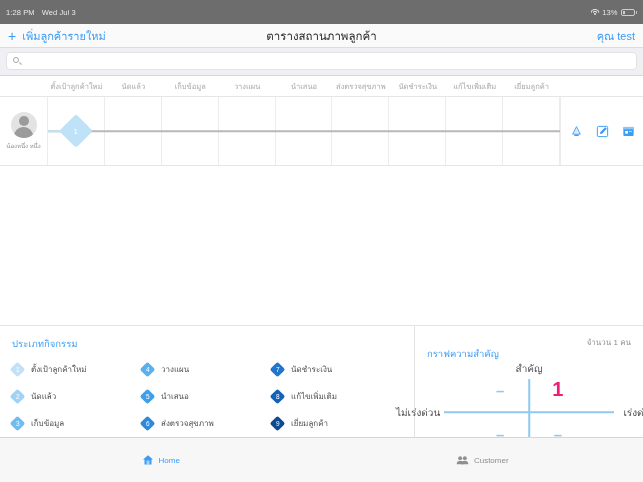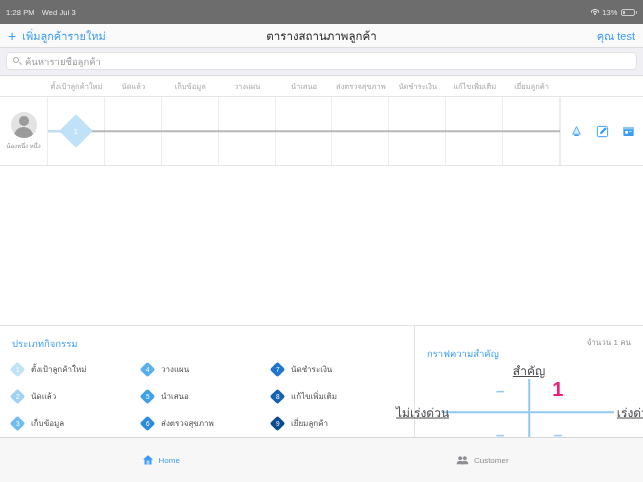--- a/index.html
+++ b/index.html
@@ -102,21 +102,21 @@
   .legend-item { display:flex; align-items:center; gap: 8px; }
   .ldia { width: 11px; height: 11px; transform: rotate(45deg); border-radius: 2px;
           display:flex; align-items:center; justify-content:center; flex:none; }
   .ldia span { transform: rotate(-45deg); color:#fff; font-size: 6.5px; }
   .ltext { font-size: 8px; color: #4a4a4f; white-space: nowrap; }
 
   
   .quad { position: relative; width: 170px; height: 78px; margin: 8px auto 0; }
   .q-vline { position:absolute; left:50%; top:6px; bottom:6px; width:1.5px; background:#8fc9f2; transform:translateX(-50%); }
   .q-hline { position:absolute; top:50%; left:0; right:0; height:1.5px; background:#8fc9f2; transform:translateY(-50%); }
-  .q-lab { position:absolute; font-size: 12px; color: #4a4a4f; white-space:nowrap;text-decoration:underline; }
+  .q-lab { position:absolute; font-size: 10px; color: #4a4a4f; white-space:nowrap; }
   .q-top { top:-12px; left:50%; transform:translateX(-50%); }
   .q-bot { bottom:-13px; left:50%; transform:translateX(-50%); }
   .q-left { left:-48px; top:50%; transform:translateY(-50%); }
   .q-right { right:-42px; top:50%; transform:translateY(-50%); }
   .q-val { position:absolute; font-size: 15px; color:#8fc9f2; line-height:1; }
   .q-val.dash { font-size: 15px; font-weight: 700; }
   .q-tl { left:33%; top:22%; transform:translate(-50%,-50%); }
   .q-tr { left:67%; top:20%; transform:translate(-50%,-50%); color:#ed1e79; font-size:20px; font-weight:700; }
   .q-bl { left:33%; top:78%; transform:translate(-50%,-50%); }
   .q-br { left:67%; top:78%; transform:translate(-50%,-50%); }
@@ -161,21 +161,20 @@
   <div class="nav-title">ตารางสถานภาพลูกค้า</div>
   <div class="nav-right">คุณ test</div>
 </div>
 
 <div class="searchwrap">
   <div class="searchbar">
     <span class="search-ico">
       <span class="ring"></span>
         <span class="stem"></span>
     </span>
-    <input class="search-input" type="text" placeholder="ค้นหารายชื่อลูกค้า" style="">
   </div>
 </div>
 
 <div class="table-head">
   <div class="th-spacer"></div>
   <div class="th-cols">
     <div class="th">ตั้งเป้าลูกค้าใหม่</div>
     <div class="th">นัดแล้ว</div>
     <div class="th">เก็บข้อมูล</div>
     <div class="th">วางแผน</div>

